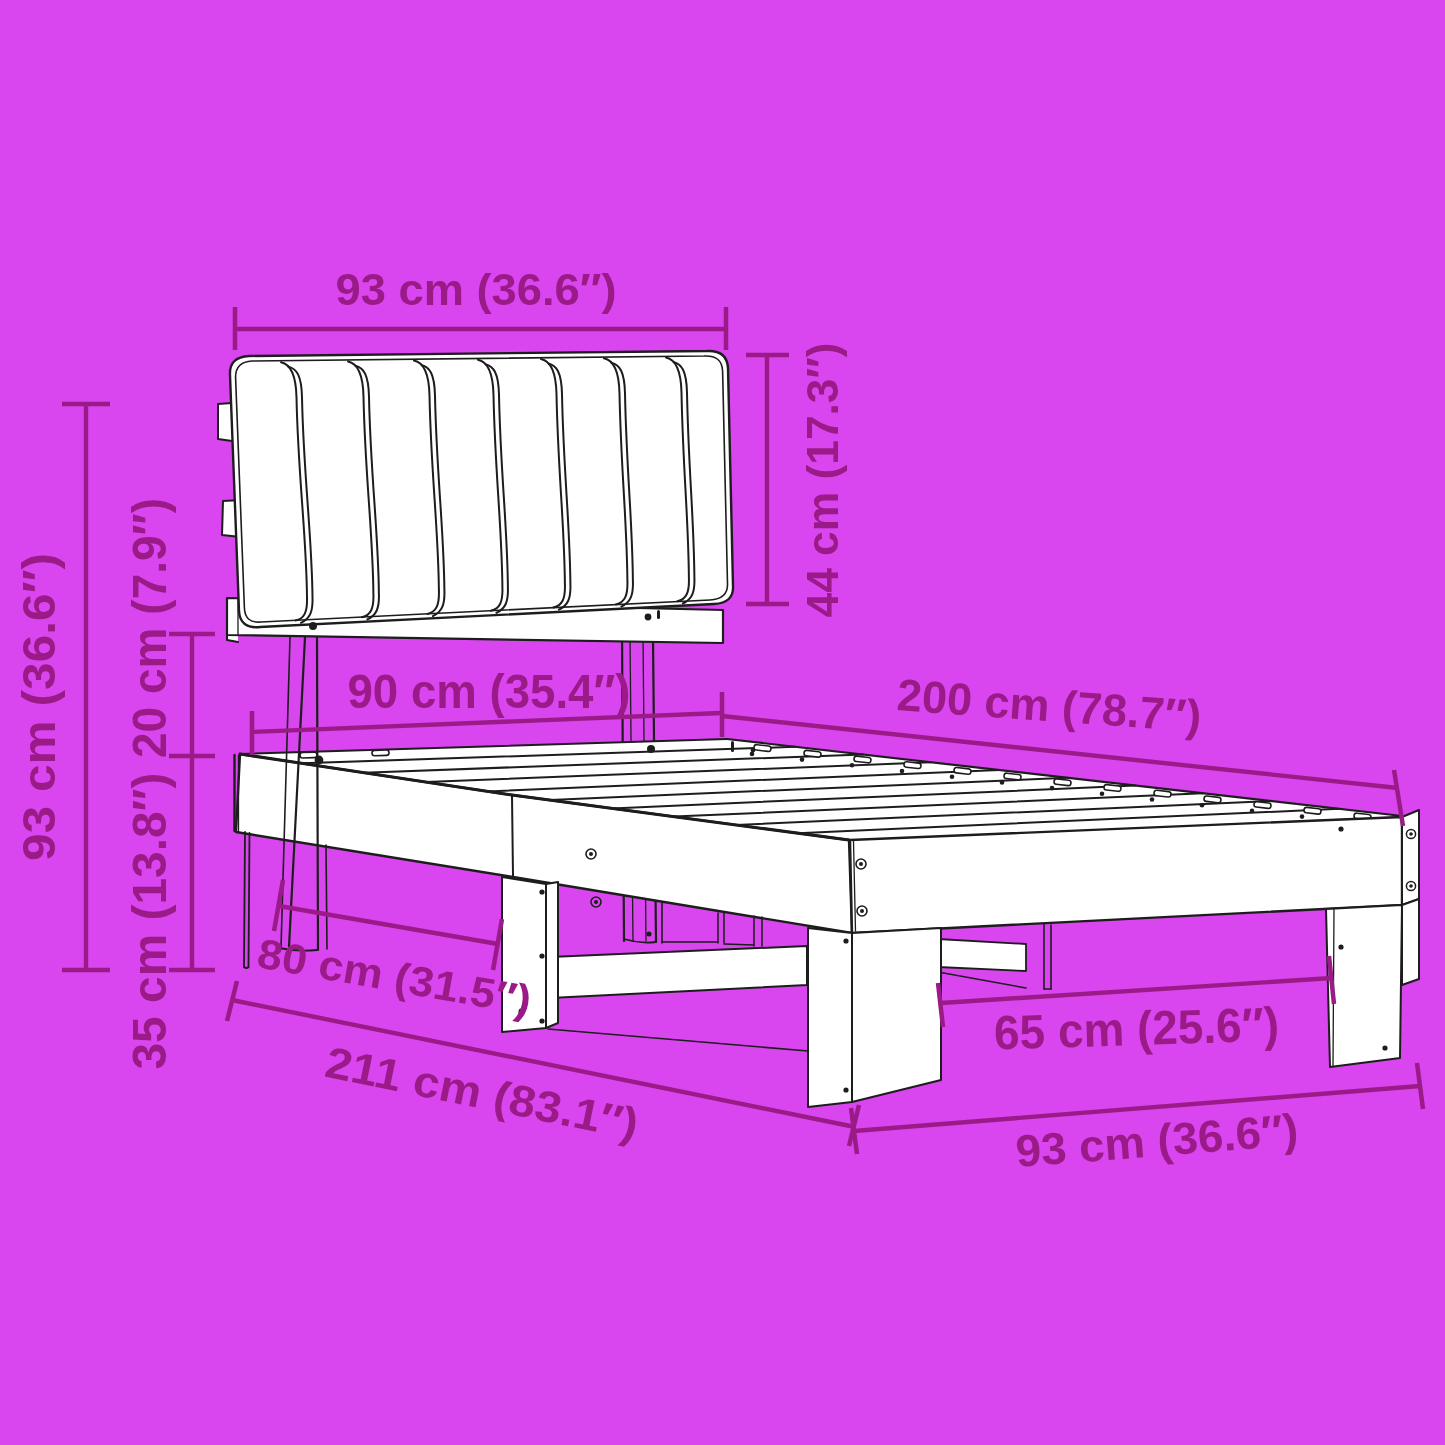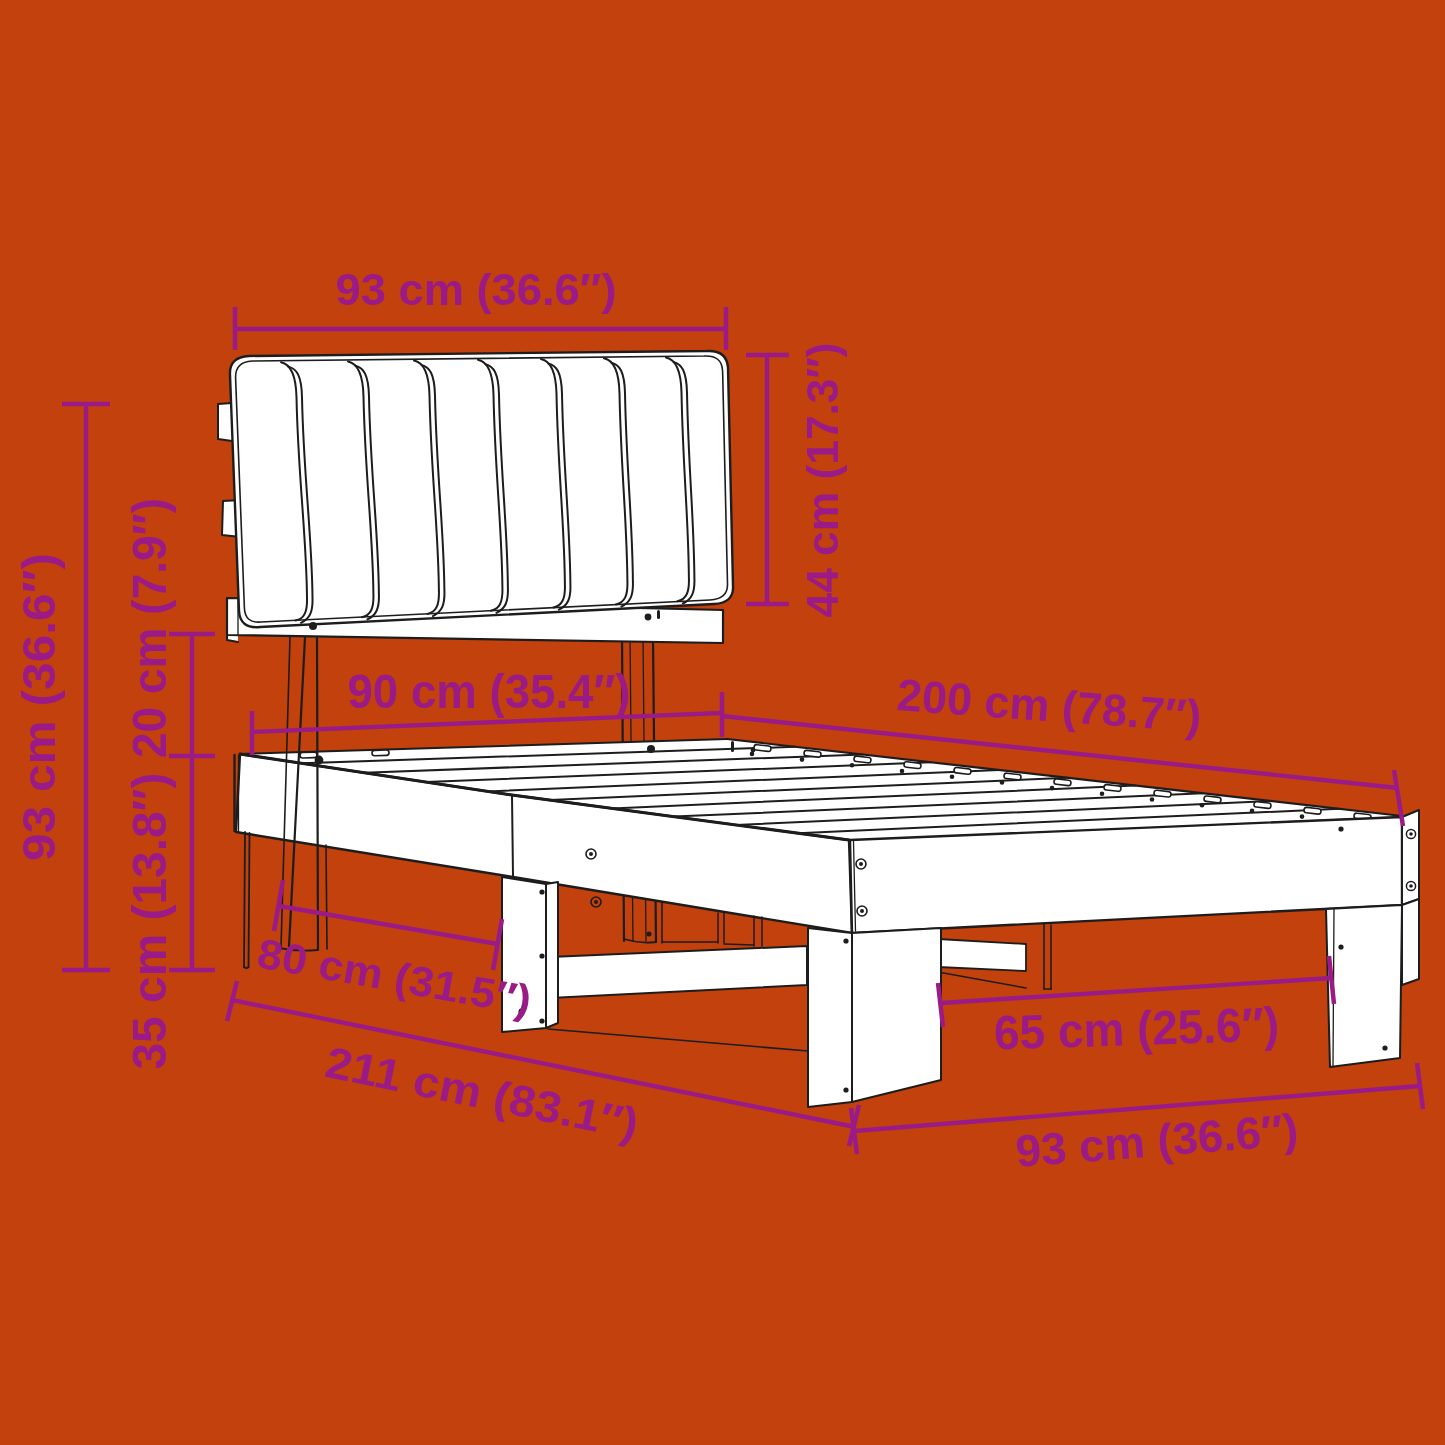--- a/index.html
+++ b/index.html
@@ -1,16 +1,16 @@
 <!DOCTYPE html>
 <html><head>
 <meta charset="utf-8">
 <style>
   html,body{margin:0;padding:0;background:#ffffff;}
-  #stage{position:relative;width:1445px;height:1445px;background:#c2410c;overflow:hidden;}
+  #stage{position:relative;width:1445px;height:1445px;background:#d946ef;overflow:hidden;}
   svg{position:absolute;left:0;top:0;}
   text{font-family:"Liberation Sans", sans-serif;font-weight:bold;fill:#9A1B87;}
 </style>
 </head>
 <body>
 <div id="stage">
 <svg width="1445" height="1445" viewBox="0 0 1445 1445" fill="none">
 
 <g id="drawing" stroke="#1d1d1d" stroke-linecap="round" stroke-linejoin="round">
 

